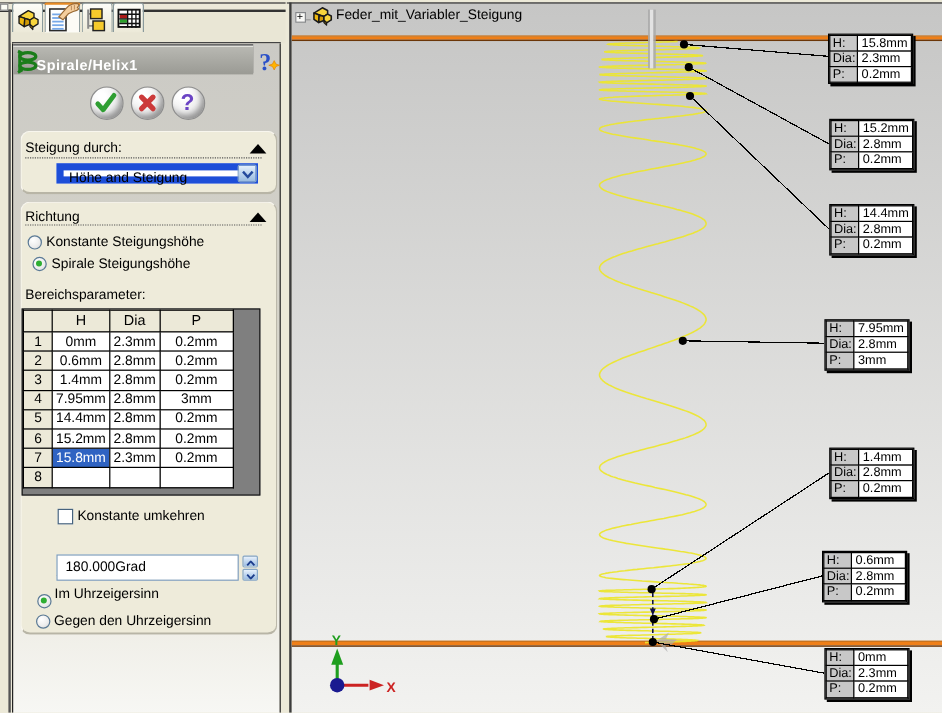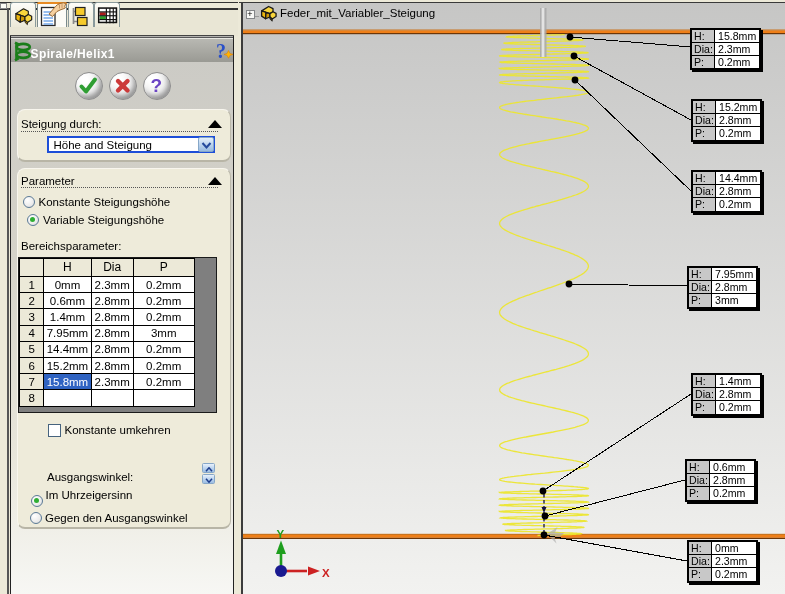--- a/index.html
+++ b/index.html
@@ -14,34 +14,34 @@
 #corner-icon{left:0;top:3px;width:7px;height:6px;background:#fdfdf5;border:1px solid #888}
 
 
 #panel{left:10px;top:36px;width:224px;height:558px;border-left:1px solid #222;border-right:1px solid #222;background:linear-gradient(#cbcac5,#d5d3c9 40%,#e8e6db 75%,#f7f7f4)}
 #tabs{left:8.5px;top:9.5px;width:229px;height:26.5px;background:#e9e6d5}
 .tab{position:absolute;top:2px;height:24.5px;width:26px;background:linear-gradient(#fdfdf8,#ece9d8);border:1px solid #8a9a9c;border-bottom:none;border-radius:3px 3px 0 0}
 #tab2{background:#fcfbf6;border-color:#7a8a8c}
 #tab2:before{content:"";position:absolute;left:-1px;top:-1.5px;width:30px;height:2.8px;background:#e78a22;border-radius:3px 3px 0 0}
 #tabline{left:10px;top:35px;width:224px;height:1.2px;background:#444}
 
-#ptitle{left:11px;top:37.5px;width:222px;height:24.5px;background:linear-gradient(180deg,#b8b8b2,#9a9a94);border-top:1px solid #e8e8e2;box-shadow:0 -1.2px 0 #58585a;color:#fff;font-weight:bold;font-size:12px;letter-spacing:0.4px;line-height:24px}
+#ptitle{left:11px;top:37.5px;width:200px;height:24.5px;background:linear-gradient(180deg,#b8b8b2,#9a9a94);border-top:1px solid #e8e8e2;box-shadow:0 -1.2px 0 #58585a;color:#fff;font-weight:bold;font-size:12px;letter-spacing:0.4px;line-height:24px}
 #ptitle .txt{position:absolute;left:19.5px;top:3px}
 
 .rbtn{position:absolute;top:72px;width:28px;height:28px;border-radius:50%;background:radial-gradient(circle at 35% 28%,#ffffff 12%,#efefef 45%,#cdcdcd 75%,#a9a9a9 100%);border:1px solid #8e8e8e;box-shadow:inset -2px -3px 4px rgba(100,100,100,.5),inset 2px 2px 3px rgba(255,255,255,.95)}
 
 .group{position:absolute;left:17px;width:214px;background:#eeebda;border:1px solid #f8f6ee;border-bottom:2px solid #b8b5a6;border-right:1.5px solid #bbb8aa;border-radius:8px}
 .gdots{position:absolute;left:4px;height:0;border-bottom:1.6px dotted #555}
 .gtri{position:absolute;width:0;height:0;border-left:7px solid transparent;border-right:7px solid transparent;border-bottom:8px solid #000}
 
 .radio{position:absolute;width:12px;height:12px;border-radius:50%;background:radial-gradient(circle at 35% 30%,#fff,#ececec 60%,#d0d0d0);border:1.2px solid #5b7a96}
 .radio.on:after{content:"";position:absolute;left:2.2px;top:2.2px;width:5px;height:5px;border-radius:50%;background:#2fae33}
 .lbl{position:absolute;font-size:11.5px;color:#000;white-space:nowrap}
 
-#combo{left:46.5px;top:135.5px;width:168px;height:17.5px;background:#fff;border:2px solid #1d4ed8;font-size:11.5px;line-height:15.5px;padding-left:5px}
+#combo{left:46.5px;top:135.5px;width:168px;height:17.5px;background:#fff;border:6px solid #1d4ed8;font-size:11.5px;line-height:15.5px;padding-left:5px}
 #combobtn{left:198px;top:136.5px;width:15.5px;height:15.5px;background:linear-gradient(#e6f0fb,#bcd4ee 50%,#99bbe0);border:1px solid #86a7c8;border-radius:2px}
 #combobtn svg{position:absolute;left:2px;top:4px}
 
 
 #tblwrap{left:18.2px;top:256.5px;width:199px;height:156px;background:#7f7f7f;border:1px solid #1a1a1a}
 #tbl{border-collapse:collapse;font-size:11.5px;margin:0}
 #tbl td{border:1px solid #000;text-align:center;background:#fff;height:16.2px;padding:0}
 #tbl tr.hd td{background:#ece9d8;height:18.5px;font-size:12px}
 #tbl td.rn{background:#ece9d8;width:24px}
 #tbl td.sel{background:#2f63c2;color:#fff}
@@ -174,27 +174,27 @@
 <div class="gdots" style="left:21px;top:130.5px;width:197px;position:absolute"></div>
 <div class="gtri" style="left:208px;top:120px;position:absolute"></div>
 <div class="abs" id="combo">Höhe and Steigung</div>
 <div class="abs" id="combobtn">
       <svg width="11" height="8" viewBox="0 0 11 8">
         <path d="M1.5 1 L5.5 5.5 L9.5 1" fill="none" stroke="#23499c" stroke-width="2"></path>
       </svg>
     </div>
 
 <div class="group" style="top:168px;height:361px"></div>
-<div class="lbl" style="left:21px;top:174.5px">Parameter</div>
+<div class="lbl" style="left:21px;top:174.5px">Richtung</div>
 <div class="gdots" style="left:21px;top:187px;width:197px;position:absolute"></div>
 <div class="gtri" style="left:208px;top:177px;position:absolute"></div>
 <div class="radio" style="left:23px;top:195.5px"></div>
 <div class="lbl" style="left:38.5px;top:195.5px">Konstante Steigungshöhe</div>
 <div class="radio on" style="left:26.5px;top:214px"></div>
-<div class="lbl" style="left:43px;top:214px">Variable Steigungshöhe</div>
+<div class="lbl" style="left:43px;top:214px">Spirale Steigungshöhe</div>
 <div class="lbl" style="left:21px;top:240px">Bereichsparameter:</div>
 
 <div class="abs" id="tblwrap">
       <table id="tbl">
 <tbody>
           <tr class="hd">
             <td class="rn"></td>
             <td>H</td>
             <td>Dia</td>
             <td>P</td>
@@ -248,34 +248,35 @@
             <td></td>
           </tr>
 
 </tbody>
       </table>
     </div>
 
 <div class="abs" id="chk"></div>
 <div class="lbl" style="left:64.5px;top:424px">Konstante umkehren</div>
 <div class="lbl" style="left:47px;top:471px">Ausgangswinkel:</div>
+<div class="abs" id="anginput">180.000Grad</div>
 <div class="spin" style="top:462.5px">
       <svg width="8" height="5" viewBox="0 0 8 5">
         <path d="M1 4.2 L4 0.8 L7 4.2" fill="none" stroke="#1d3d8c" stroke-width="1.5"></path>
       </svg>
     </div>
 <div class="spin" style="top:473.5px">
       <svg width="8" height="5" viewBox="0 0 8 5">
         <path d="M1 0.8 L4 4.2 L7 0.8" fill="none" stroke="#1d3d8c" stroke-width="1.5"></path>
       </svg>
     </div>
 <div class="radio on" style="left:30.5px;top:495px"></div>
 <div class="lbl" style="left:45.5px;top:489px">Im Uhrzeigersinn</div>
 <div class="radio" style="left:30px;top:512px"></div>
-<div class="lbl" style="left:45px;top:512px">Gegen den Ausgangswinkel</div>
+<div class="lbl" style="left:45px;top:512px">Gegen den Uhrzeigersinn</div>
 
 <div class="abs" id="vp">
 <svg id="vpsvg" viewBox="0 0 542 592">
 
  <rect x="0" y="27.5" width="542" height="1.2" fill="#c8731e"></rect>
  <rect x="0" y="28.6" width="542" height="2.4" fill="#ef7f18"></rect>
  <rect x="0" y="31" width="542" height="1.2" fill="#6b3608"></rect>
  <rect x="0" y="531.8" width="542" height="1.2" fill="#c8731e"></rect>
  <rect x="0" y="533" width="542" height="2.8" fill="#ef7f18"></rect>
  <rect x="0" y="535.8" width="542" height="1.2" fill="#6b3608"></rect>

